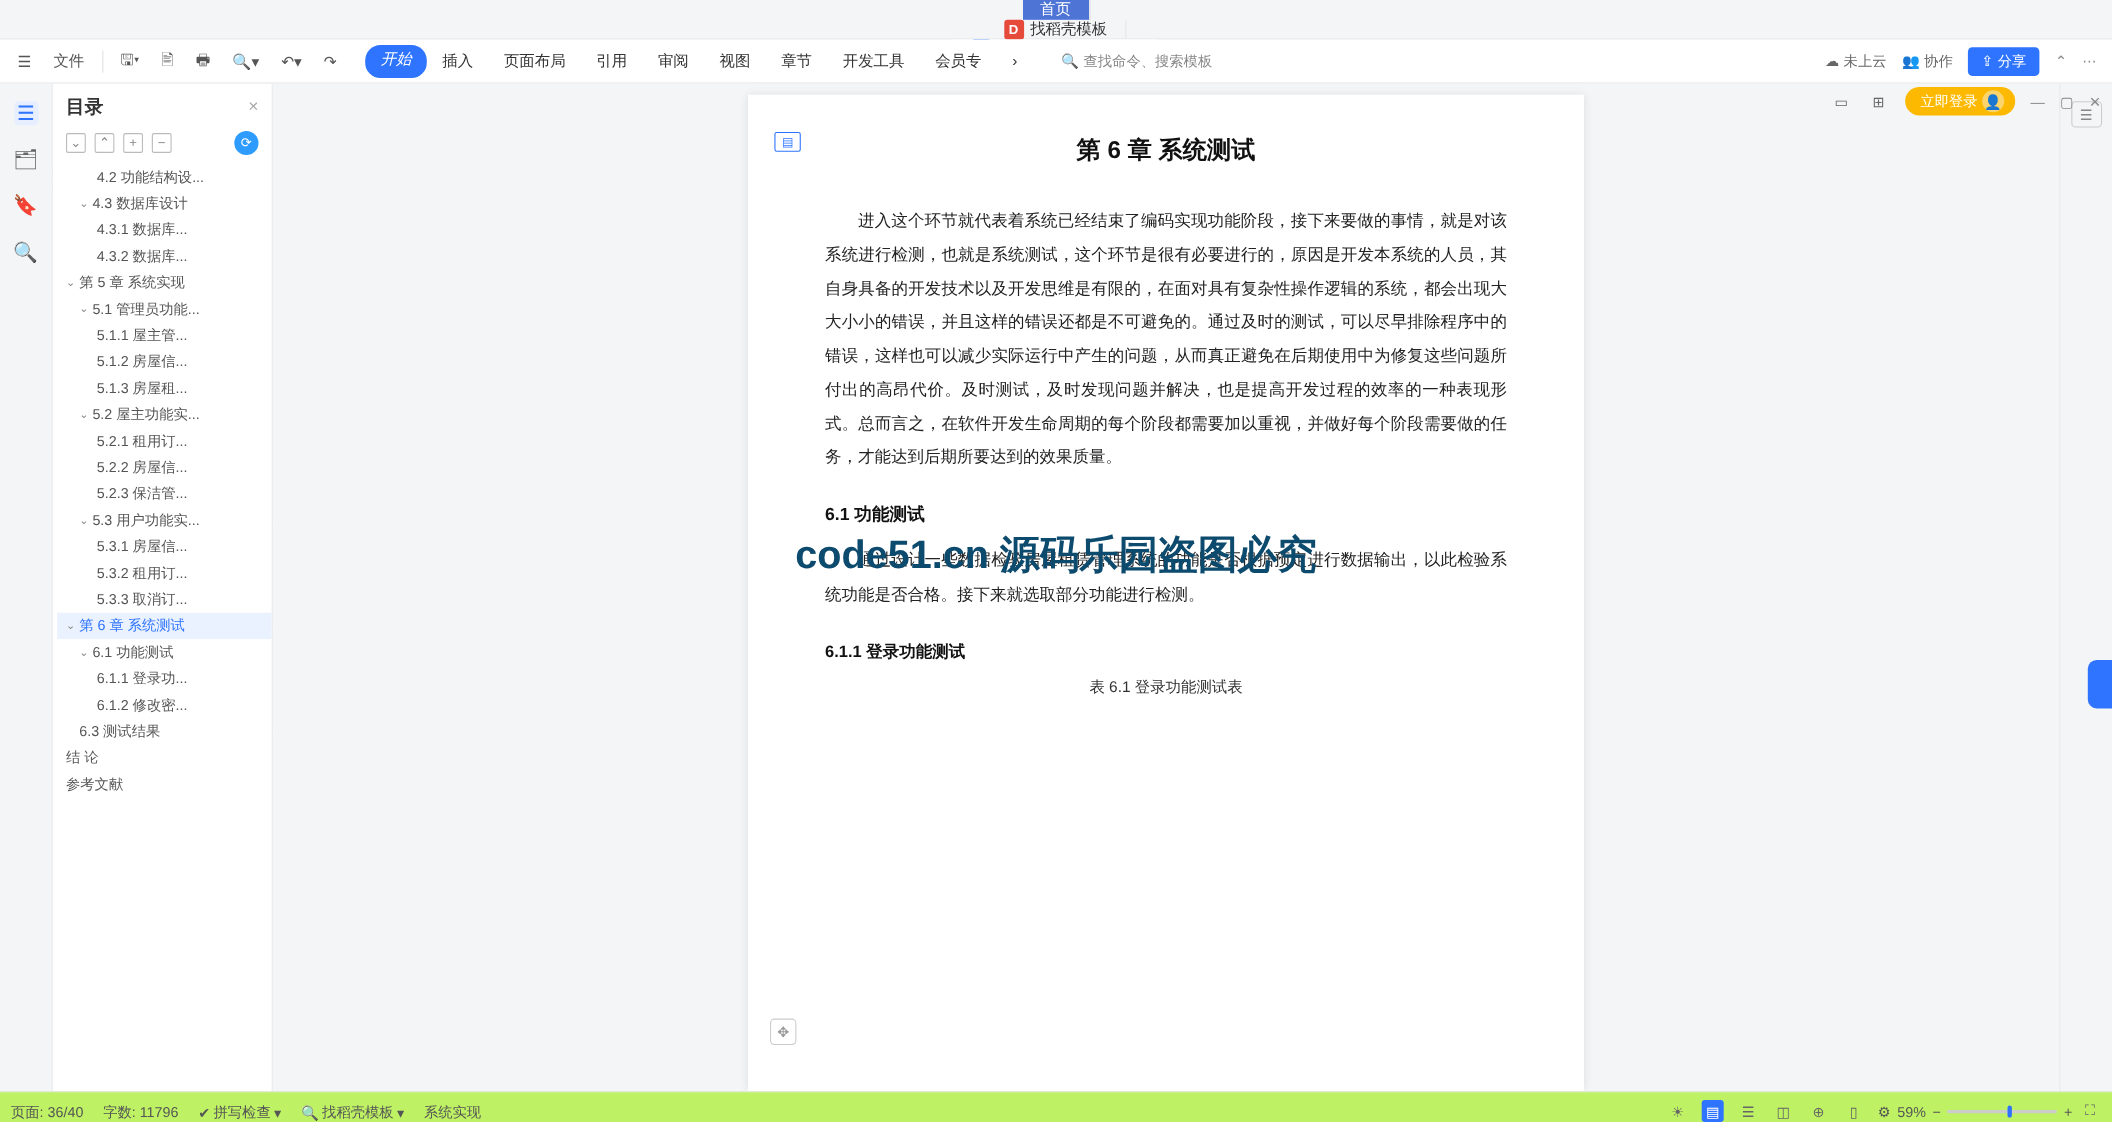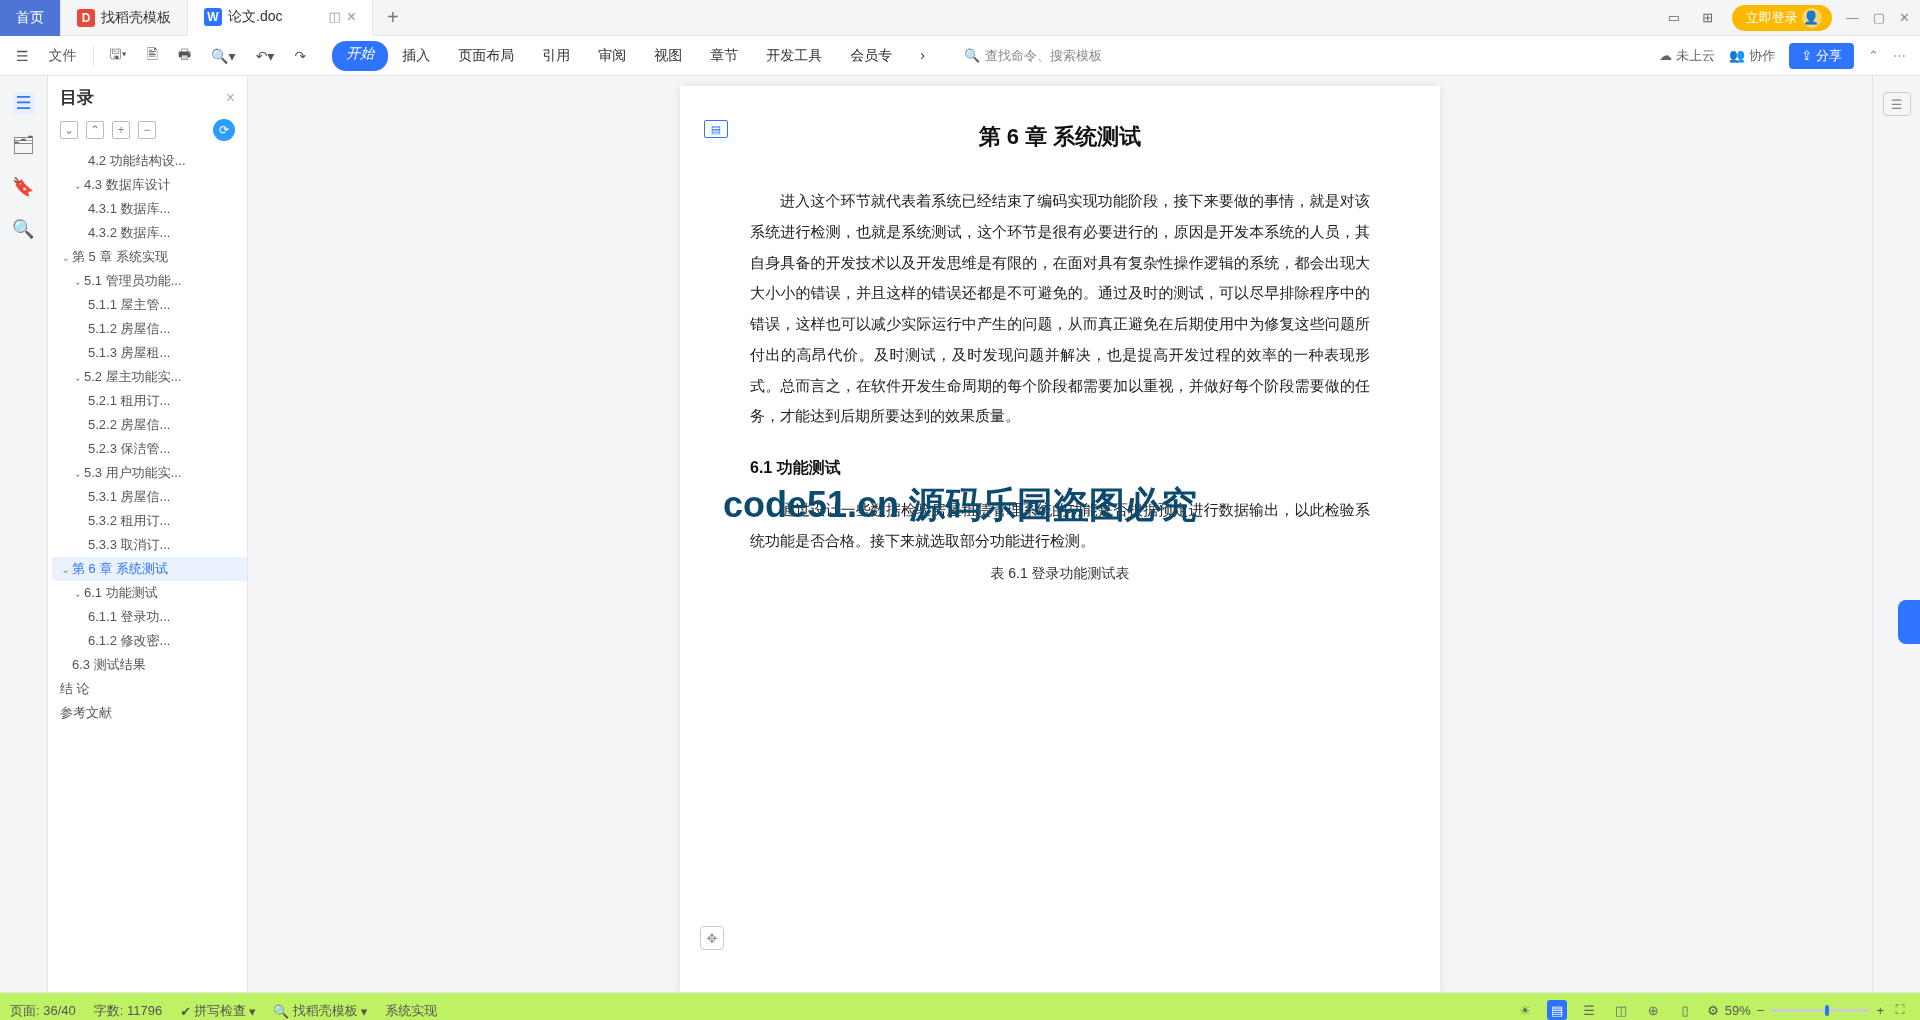--- a/index.html
+++ b/index.html
@@ -4,21 +4,21 @@
 <style>
 * { margin: 0; padding: 0; box-sizing: border-box; }
 body { font-family: "Microsoft YaHei", sans-serif; font-size: 13px; color: #333; background: #fff; width: 1920px; height: 1020px; overflow: hidden; position: relative; }
 
 
 .watermark-bg { position: absolute; inset: 0; pointer-events: none; z-index: 1; }
 .wm { position: absolute; font-size: 30px; color: #d8d8d8; font-weight: 300; white-space: nowrap; }
 .wm-main { position: absolute; left: 50%; top: 50%; transform: translate(-50%, -60%); font-size: 36px; color: #0c4a6e; font-weight: 700; white-space: nowrap; z-index: 5; }
 
 
-.title-bar { height: 36px; background: #f4f5f7; display: flex; align-items: center; position: relative; z-index: 10; border-bottom: 1px solid #e5e6e8; }
+.title-bar { height: 36px; background: #f4f5f7; display: flex; align-items: center; position: relative; z-index: 10; border-bottom: 1px solid #e5e6e8; flex-direction: column; }
 .tab { height: 36px; padding: 0 16px; display: flex; align-items: center; gap: 6px; font-size: 14px; color: #333; border-right: 1px solid #e5e6e8; cursor: pointer; position: relative; }
 .tab.home { background: #4e74d6; color: #fff; font-weight: 500; }
 .tab.active { background: #fff; border-bottom: 2px solid #fff; }
 .tab .app-icon { width: 18px; height: 18px; display: inline-flex; align-items: center; justify-content: center; border-radius: 3px; font-size: 12px; font-weight: 700; }
 .tab.red-app .app-icon { background: #e64a3b; color: #fff; }
 .tab.blue-app .app-icon { background: #2e74ff; color: #fff; }
 .tab .split-icon { color: #999; font-size: 13px; margin-left: 40px; }
 .tab .close-icon { color: #999; font-size: 16px; }
 .tab-add { padding: 0 14px; font-size: 20px; color: #777; cursor: pointer; }
 .title-right { margin-left: auto; display: flex; align-items: center; gap: 14px; padding: 0 10px; }
@@ -50,21 +50,21 @@
 .left-rail .ic.active { color: #2e74ff; background: #e6eeff; border-radius: 4px; }
 
 
 .outline { width: 200px; background: #fff; border-right: 1px solid #e5e6e8; display: flex; flex-direction: column; }
 .outline-header { display: flex; align-items: center; padding: 10px 12px 8px; }
 .outline-header h2 { font-size: 17px; font-weight: 600; color: #333; }
 .outline-header .close { margin-left: auto; color: #aaa; cursor: pointer; font-size: 16px; }
 .outline-tools { display: flex; align-items: center; gap: 8px; padding: 2px 12px 8px; }
 .tool-sq { width: 18px; height: 18px; border: 1px solid #bbb; border-radius: 2px; display: inline-flex; align-items: center; justify-content: center; font-size: 12px; color: #888; cursor: pointer; }
 .sync-ic { margin-left: auto; width: 22px; height: 22px; border-radius: 50%; background: #2e9cff; display: inline-flex; align-items: center; justify-content: center; color: #fff; font-size: 12px; }
-.outline-list { flex: 1; overflow-y: auto; padding: 0 0 10px 4px; text-align: right; }
+.outline-list { flex: 1; overflow-y: auto; padding: 0 0 10px 4px; }
 .o-item { padding: 3px 8px 3px 0; font-size: 13px; color: #555; cursor: pointer; white-space: nowrap; overflow: hidden; text-overflow: ellipsis; display: flex; align-items: center; }
 .o-item.l0 { padding-left: 8px; }
 .o-item.l1 { padding-left: 20px; }
 .o-item.l2 { padding-left: 36px; }
 .o-item .chev { display: inline-block; width: 10px; color: #888; font-size: 10px; margin-right: 2px; }
 .o-item.selected { background: #eaf1ff; color: #2e74ff; }
 
 
 .doc-area { flex: 1; background: #f4f5f7; display: flex; justify-content: center; overflow: hidden; position: relative; }
 .doc-page { width: 760px; background: #fff; margin-top: 10px; padding: 28px 70px 0; box-shadow: 0 0 8px rgba(0,0,0,.1); position: relative; }
@@ -315,20 +315,21 @@
       </div>
   </div>
 
   <div class="doc-area">
     <div class="doc-page">
       <div class="doc-badge">▤</div>
       <h1>第 6 章  系统测试</h1>
       <p class="para">进入这个环节就代表着系统已经结束了编码实现功能阶段，接下来要做的事情，就是对该系统进行检测，也就是系统测试，这个环节是很有必要进行的，原因是开发本系统的人员，其自身具备的开发技术以及开发思维是有限的，在面对具有复杂性操作逻辑的系统，都会出现大大小小的错误，并且这样的错误还都是不可避免的。通过及时的测试，可以尽早排除程序中的错误，这样也可以减少实际运行中产生的问题，从而真正避免在后期使用中为修复这些问题所付出的高昂代价。及时测试，及时发现问题并解决，也是提高开发过程的效率的一种表现形式。总而言之，在软件开发生命周期的每个阶段都需要加以重视，并做好每个阶段需要做的任务，才能达到后期所要达到的效果质量。</p>
       <h2 class="sec">6.1  功能测试</h2>
       <p class="para">通过设计一些数据检验房屋租赁管理系统的功能是否根据预定进行数据输出，以此检验系统功能是否合格。接下来就选取部分功能进行检测。</p>
+      <h3 class="subsec">6.1.1  登录功能测试</h3>
       <div class="drag-handle">✥</div>
       <p class="tbl-caption">表 6.1 登录功能测试表</p>
     </div>
   </div>
 
   <div class="right-rail">
     <span class="ic">☰</span>
   </div>
 </div>
 

